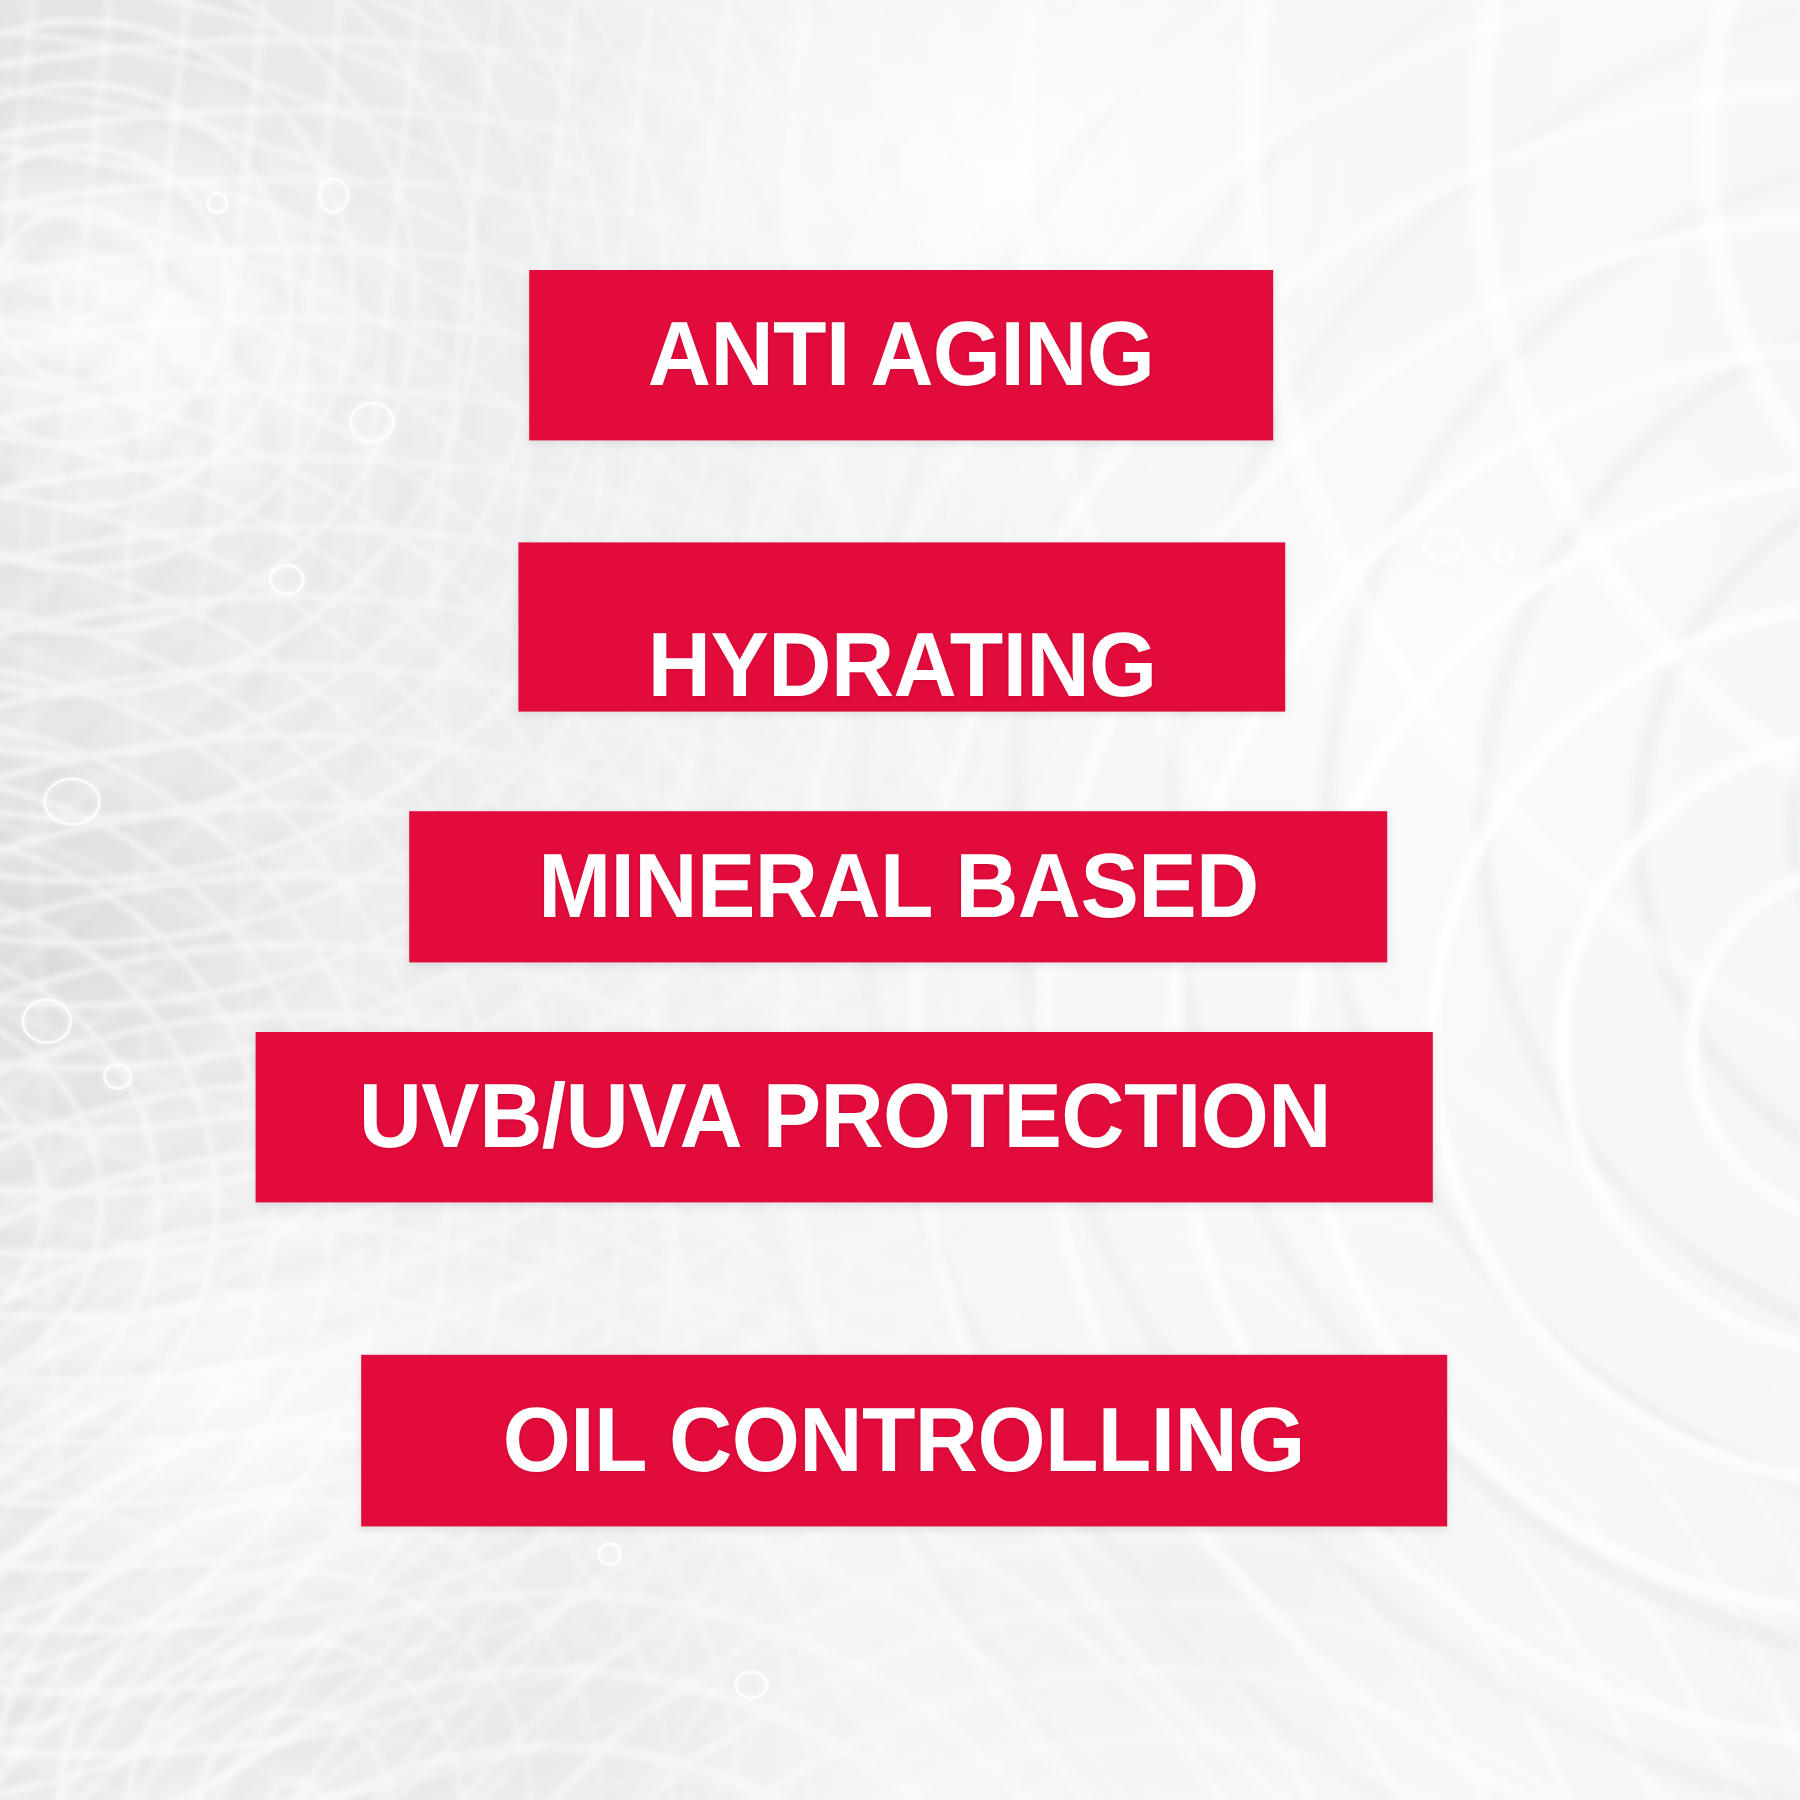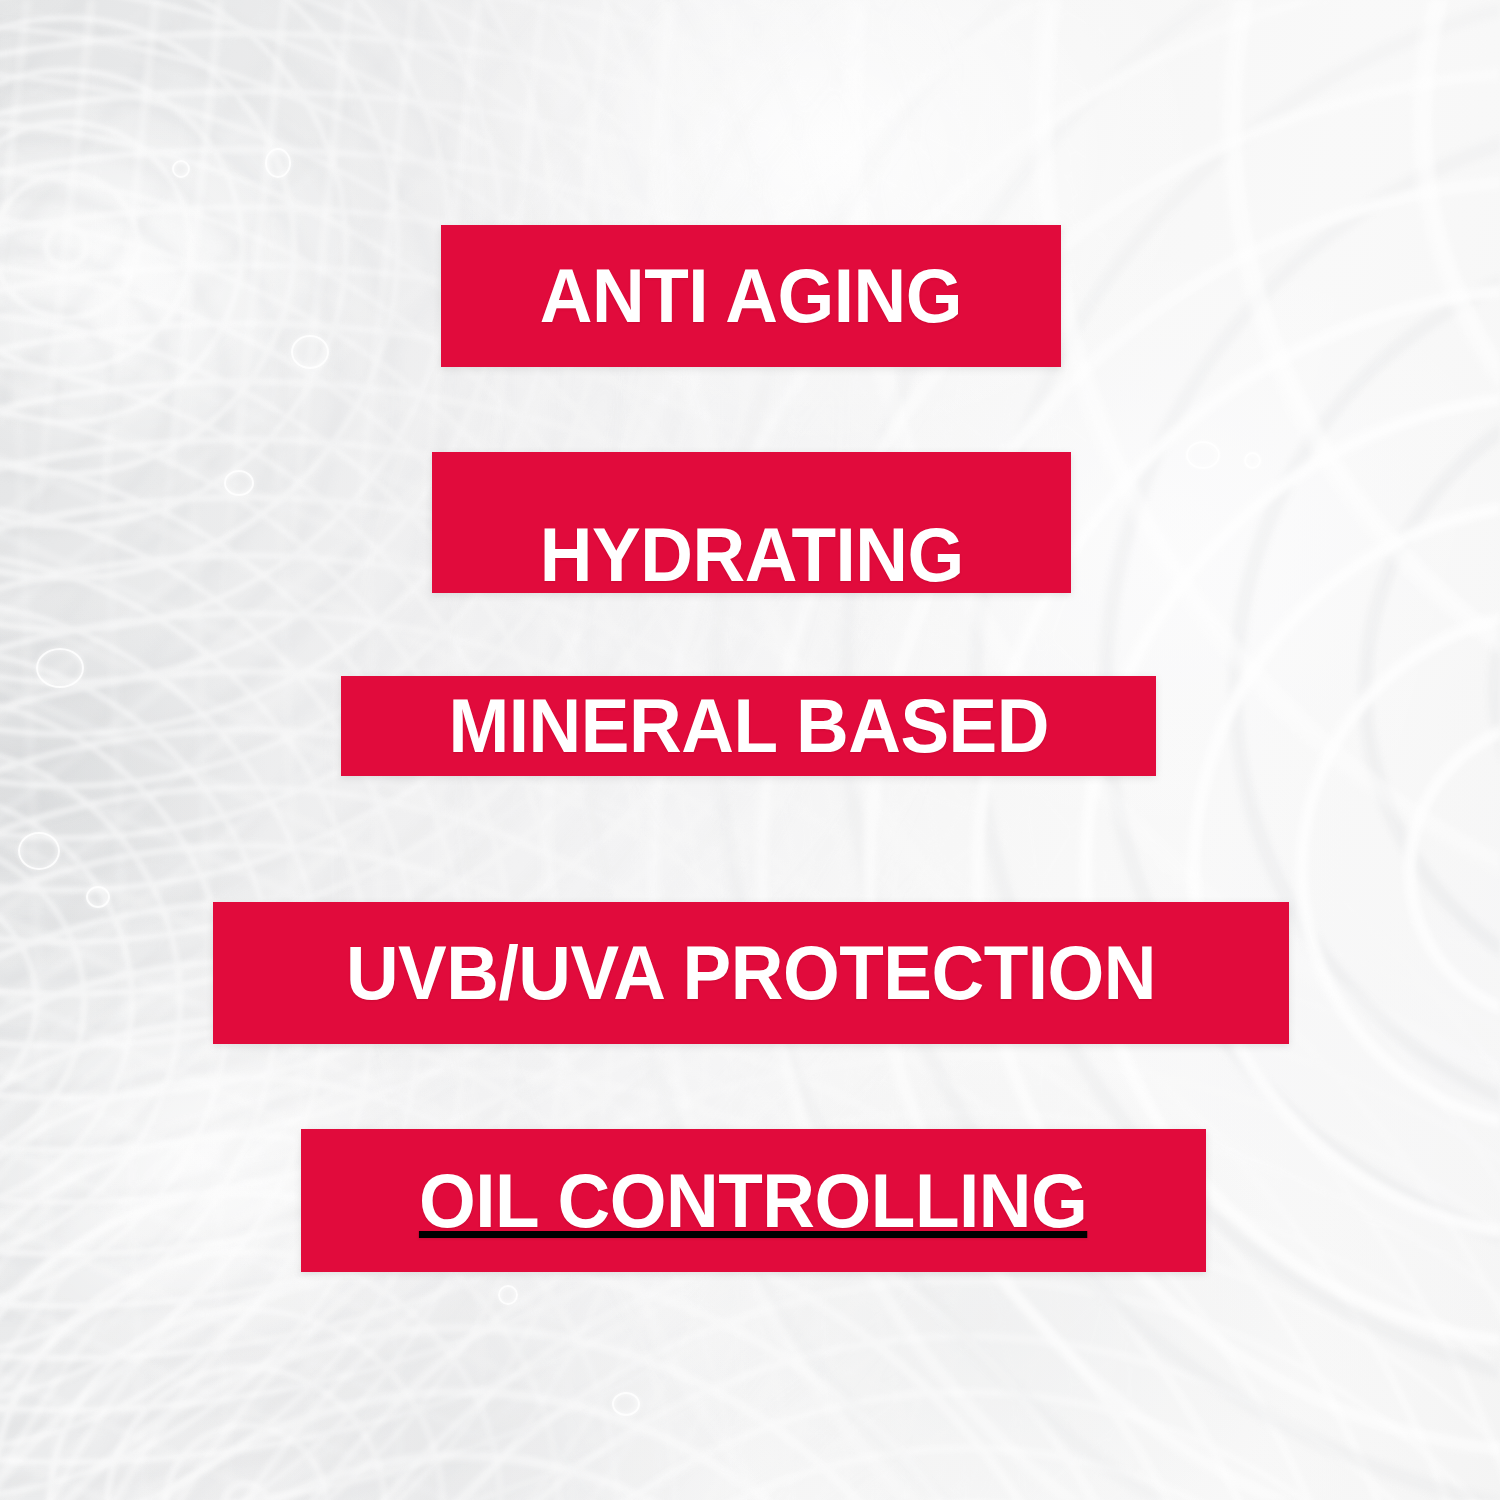--- a/index.html
+++ b/index.html
@@ -169,23 +169,23 @@
     letter-spacing: -0.5px;
     white-space: nowrap;
     transform: scaleX(.96);
     transform-origin: center;
     text-shadow: 0 1px 2px rgba(140,0,25,.25);
   }
 
   
   #banner-0 { left: 441px;  top: 225px;  width: 620px;  height: 142px; }
   #banner-1 { left: 432px;  top: 452px;  width: 639px;  height: 141px; align-items: flex-end; }
-  #banner-2 { left: 341px;  top: 676px;  width: 815px;  height: 100px; }
-  #banner-3 { left: 213px;  top: 902px;  width: 1076px; height: 142px; }
-  #banner-4 { left: 301px;  top: 1129px; width: 905px;  height: 143px; text-decoration: underline; }
+  #banner-2 { left: 341px;  top: 676px;  width: 815px;  height: 126px; }
+  #banner-3 { left: 213px;  top: 860px;  width: 981px; height: 142px; }
+  #banner-4 { left: 301px;  top: 1129px; width: 905px;  height: 143px; }
 </style>
 </head>
 <body>
 
 <div id="stage">
 
   <div id="background">
     <div class="bg-layer" id="bg-base"></div>
     <div class="bg-layer" id="bg-blotch"></div>
     <div class="caustic" id="caustic-shadow"></div>

